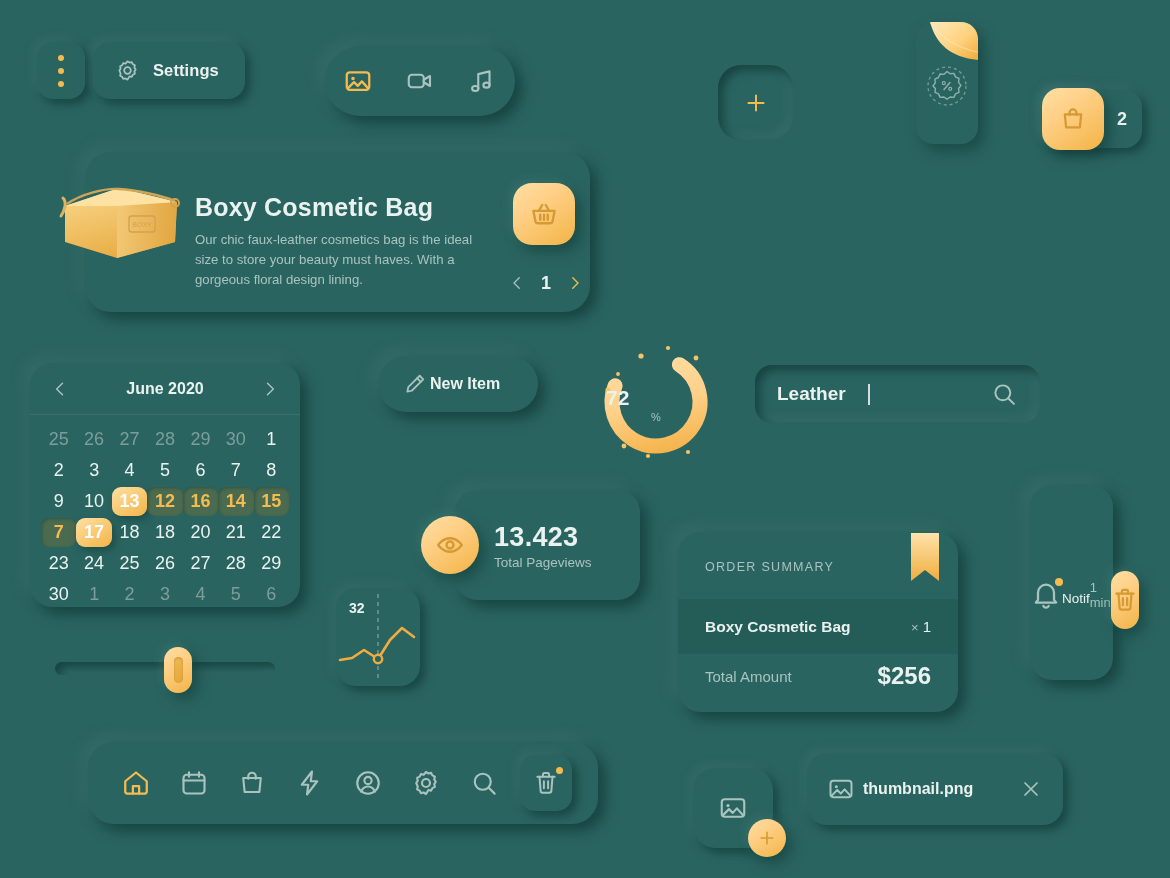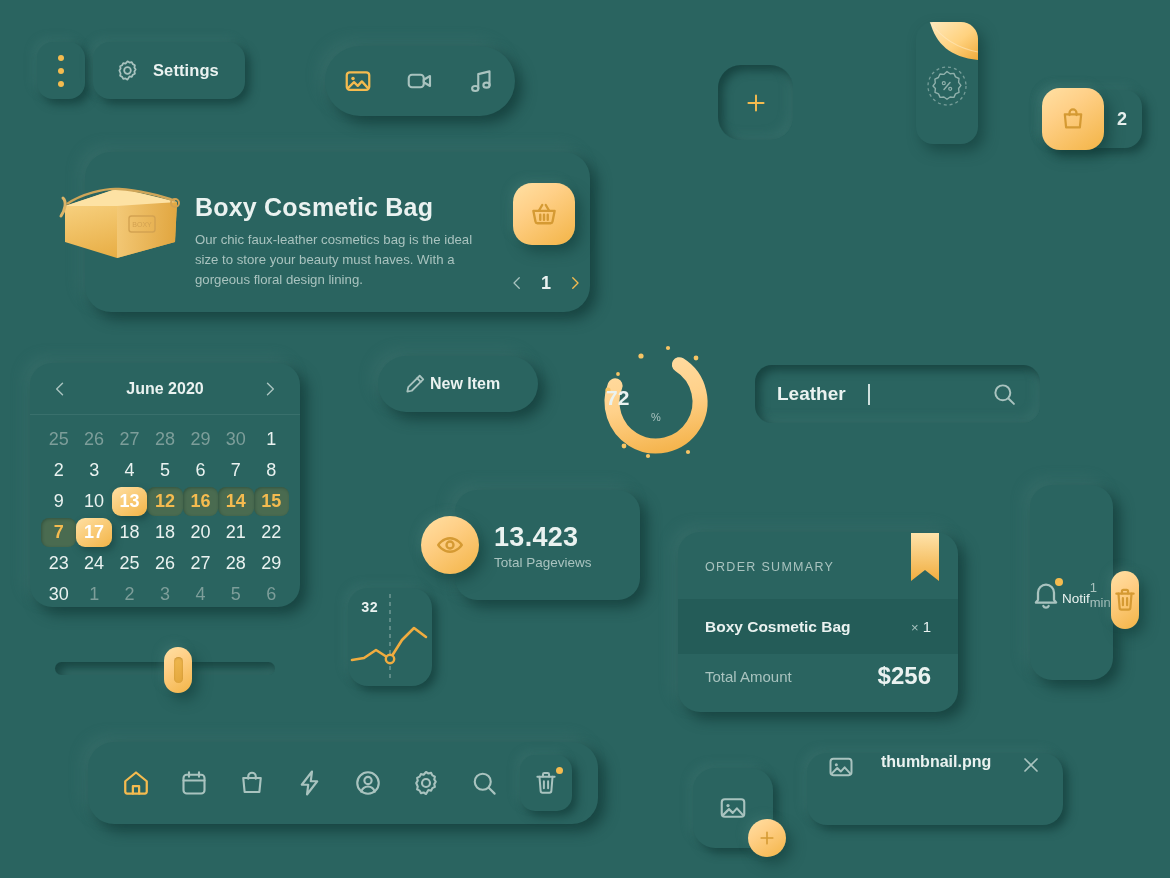--- a/index.html
+++ b/index.html
@@ -138,21 +138,21 @@
   .caret{display:inline-block;width:2px;height:21px;background:#cfe0dd;margin-left:2px;}
 
   
   #views-card{left:455px;top:490px;width:185px;height:110px;border-radius:22px;}
   #eye-btn{left:421px;top:516px;width:58px;height:58px;border-radius:50%;
     display:flex;align-items:center;justify-content:center;}
   #views-num{left:494px;top:522px;font-size:27px;font-weight:bold;color:var(--text);letter-spacing:.3px;}
   #views-lbl{left:494px;top:555px;font-size:13.5px;color:var(--text-dim);}
 
   
-  #spark{left:348px;top:588px;width:84px;height:98px;border-radius:20px;overflow:hidden;font-family:Liberation Mono, monospace;}
+  #spark{left:336px;top:588px;width:84px;height:98px;border-radius:20px;overflow:hidden;}
   #spark-val{position:absolute;left:13px;top:12px;font-size:14px;font-weight:bold;color:var(--text);}
 
   
   #order{left:678px;top:532px;width:280px;height:180px;border-radius:22px;overflow:hidden;}
   #order-title{position:absolute;left:27px;top:28px;font-size:12.5px;letter-spacing:1.3px;color:var(--text-dim);}
   #order-row{position:absolute;left:0;top:67px;width:100%;height:55px;
     background:rgba(22,72,68,.28);display:flex;align-items:center;justify-content:space-between;padding:0 27px;}
   #order-item{font-size:15.5px;font-weight:bold;color:var(--text);}
   #order-qty{font-size:15px;color:var(--text);}
   #order-qty .x{color:var(--text-dim);font-size:13px;}
@@ -179,21 +179,21 @@
   #nav-trash{width:52px;height:56px;border-radius:15px;display:flex;align-items:center;
     justify-content:center;position:relative;}
   #nav-trash .nd{position:absolute;right:9px;top:12px;width:7px;height:7px;border-radius:50%;background:var(--accent);}
 
   
   #upload-tile{left:693px;top:768px;width:80px;height:80px;border-radius:22px;
     display:flex;align-items:center;justify-content:center;}
   #upload-fab{left:748px;top:819px;width:38px;height:38px;border-radius:50%;
     display:flex;align-items:center;justify-content:center;}
   #file-chip{left:807px;top:753px;width:256px;height:72px;border-radius:20px;
-    display:flex;gap:26px;padding:0 20px;}
+    display:flex;align-items:center;gap:8px;padding:0 20px;}
   #file-name{font-size:16px;font-weight:bold;color:var(--text);flex:1;}
 </style>
 </head>
 <body>
 
 <div id="stage">
 
   <div id="dots-btn" class="abs raised-sm">
     <span class="dot3"></span>
     <span class="dot3"></span>

